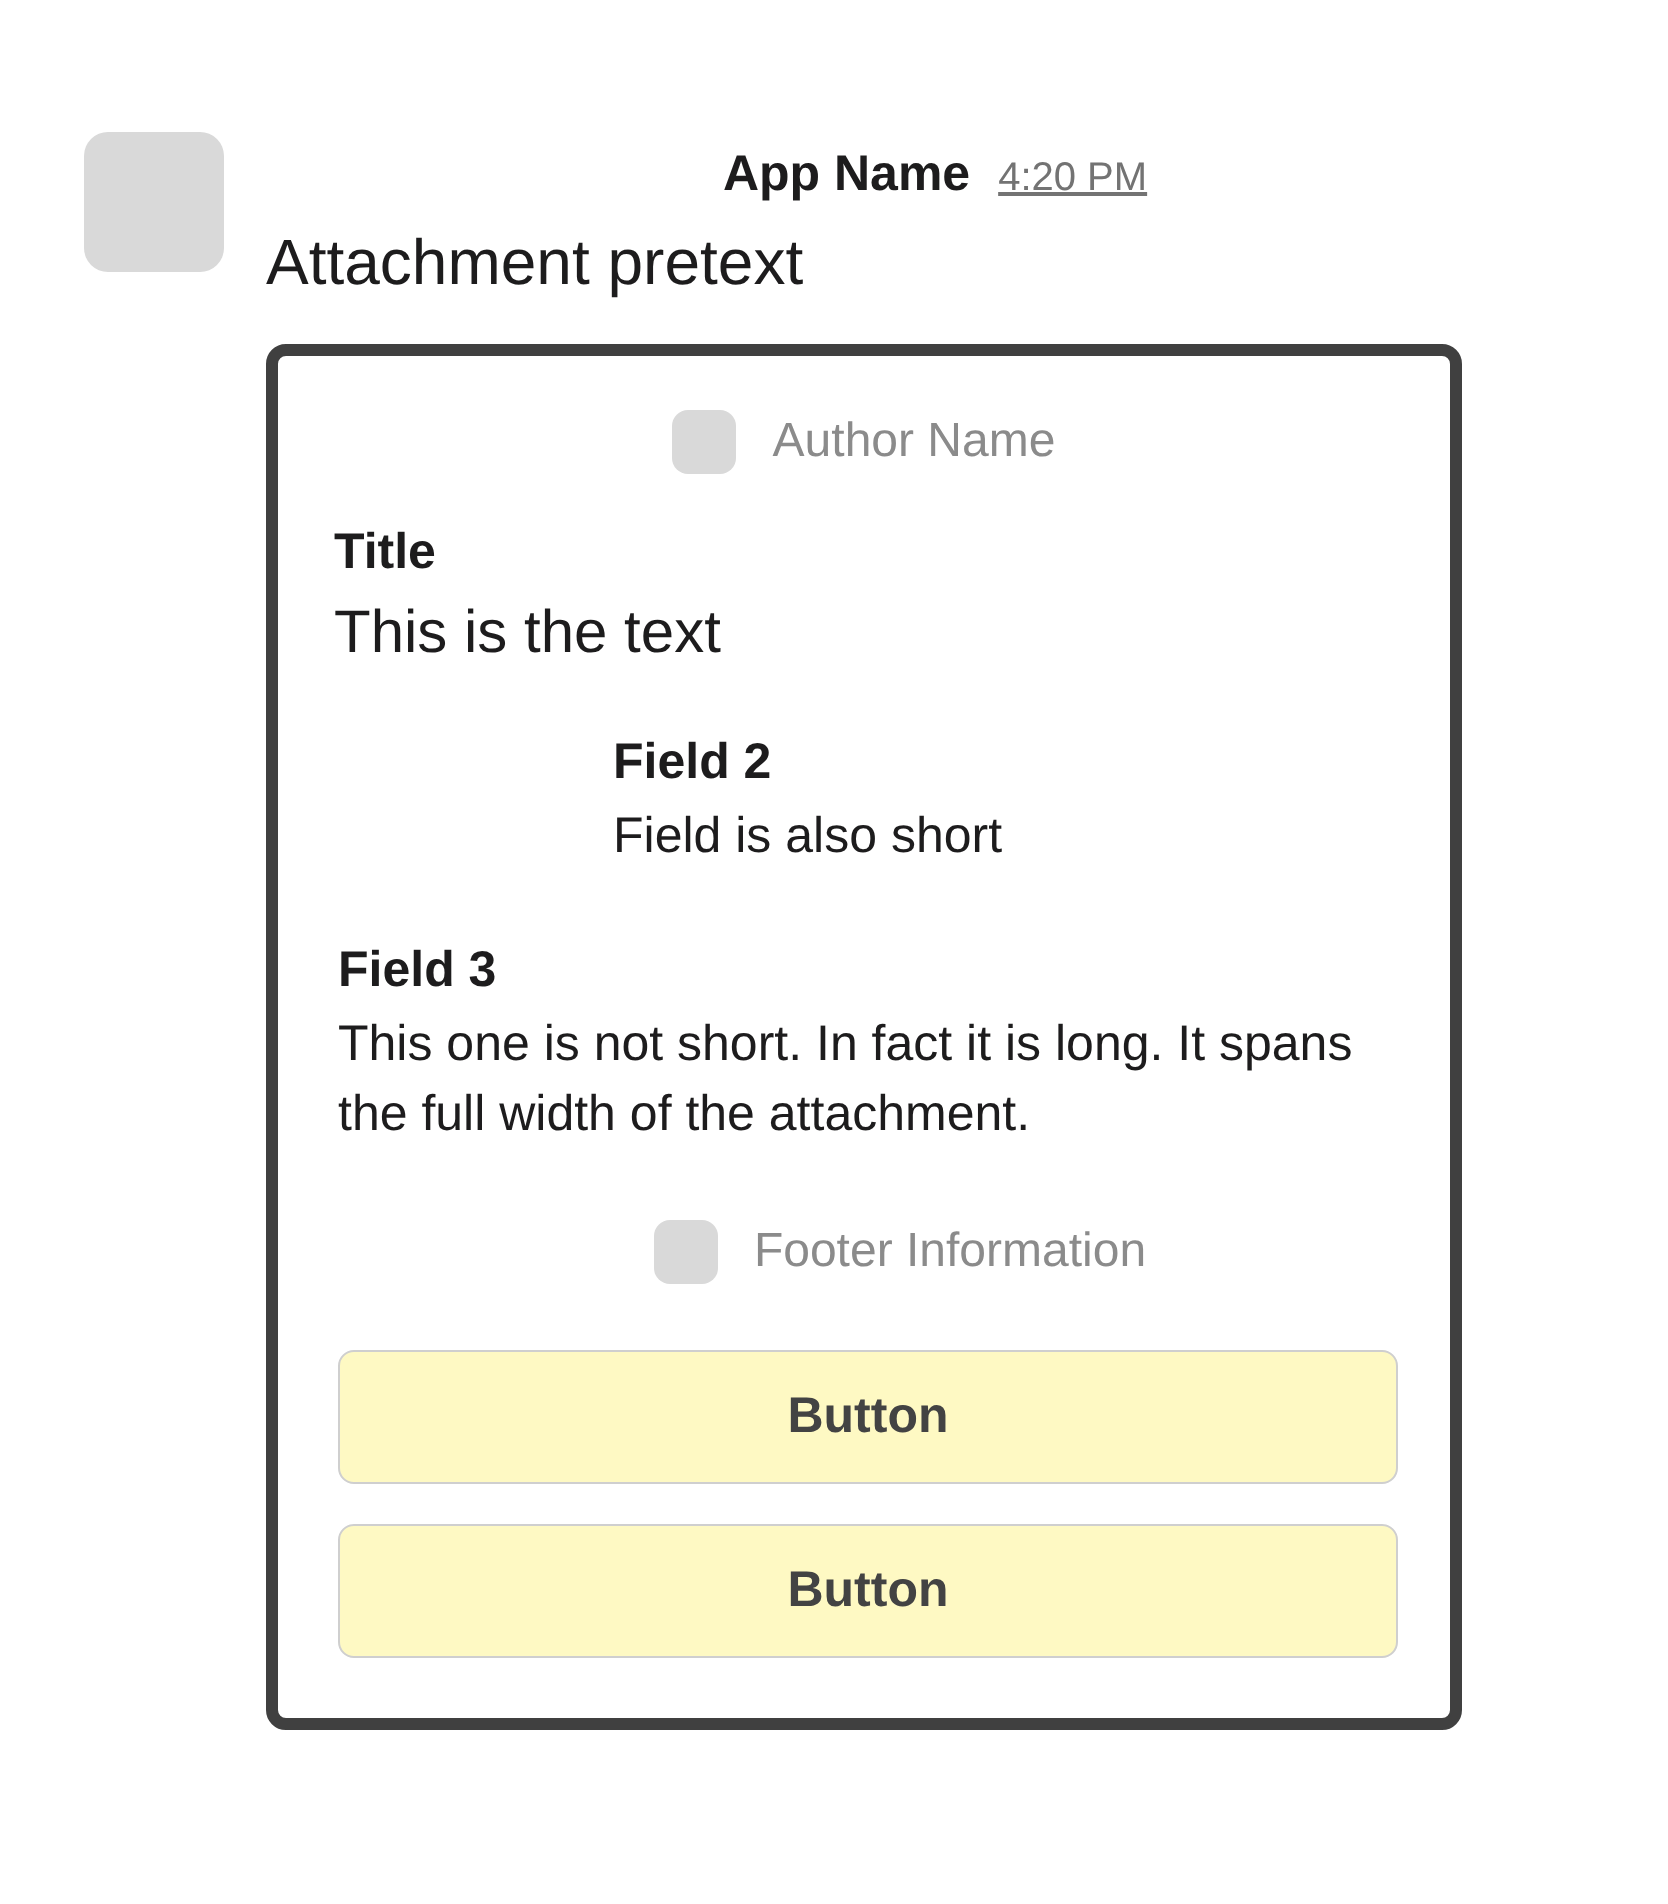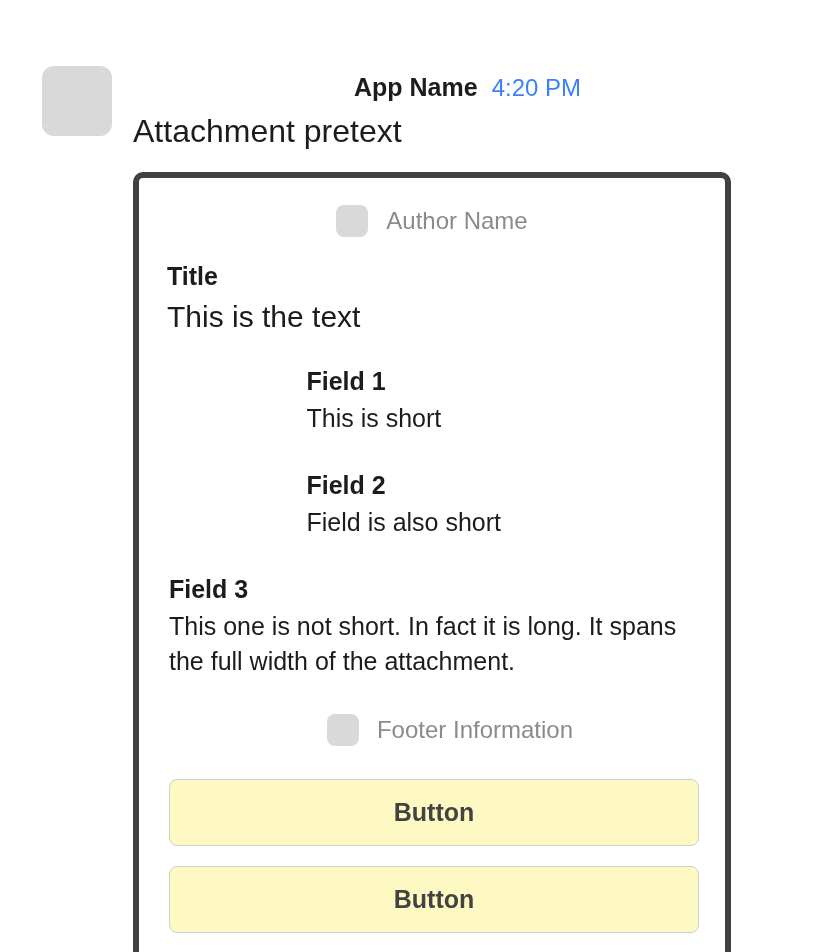--- a/index.html
+++ b/index.html
@@ -39,22 +39,23 @@
       align-items: baseline;
       gap: 10px;
       margin-bottom: 2px;
     }
     .app-name {
       font-weight: 800;
       font-size: 25px;
       color: #1d1c1d;
     }
     .timestamp {
-      font-size: 24px;
-      color: #3b82f6;
+      font-size: 20px;
+      color: #737373;
+      text-decoration: underline;
     }
     .pretext {
       font-size: 32px;
       color: #1d1c1d;
       margin-bottom: 18px;
     }
     .attachment {
       border: 6px solid #404040;
       border-radius: 10px;
       padding: 22px 26px 26px 26px;
@@ -166,24 +167,20 @@
 
       <div class="author">
         <div class="author-icon"></div>
         <span class="author-name">Author Name</span>
       </div>
 
       <div class="att-title">Title</div>
       <div class="att-text">This is the text</div>
 
       <div class="fields">
-        <div class="field short">
-          <div class="field-title">Field 1</div>
-          <div class="field-value">This is short</div>
-        </div>
         <div class="field short">
           <div class="field-title">Field 2</div>
           <div class="field-value">Field is also short</div>
         </div>
         <div class="field full">
           <div class="field-title">Field 3</div>
           <div class="field-value">This one is not short. In fact it is long. It spans the full width of the attachment.</div>
         </div>
       </div>
 

